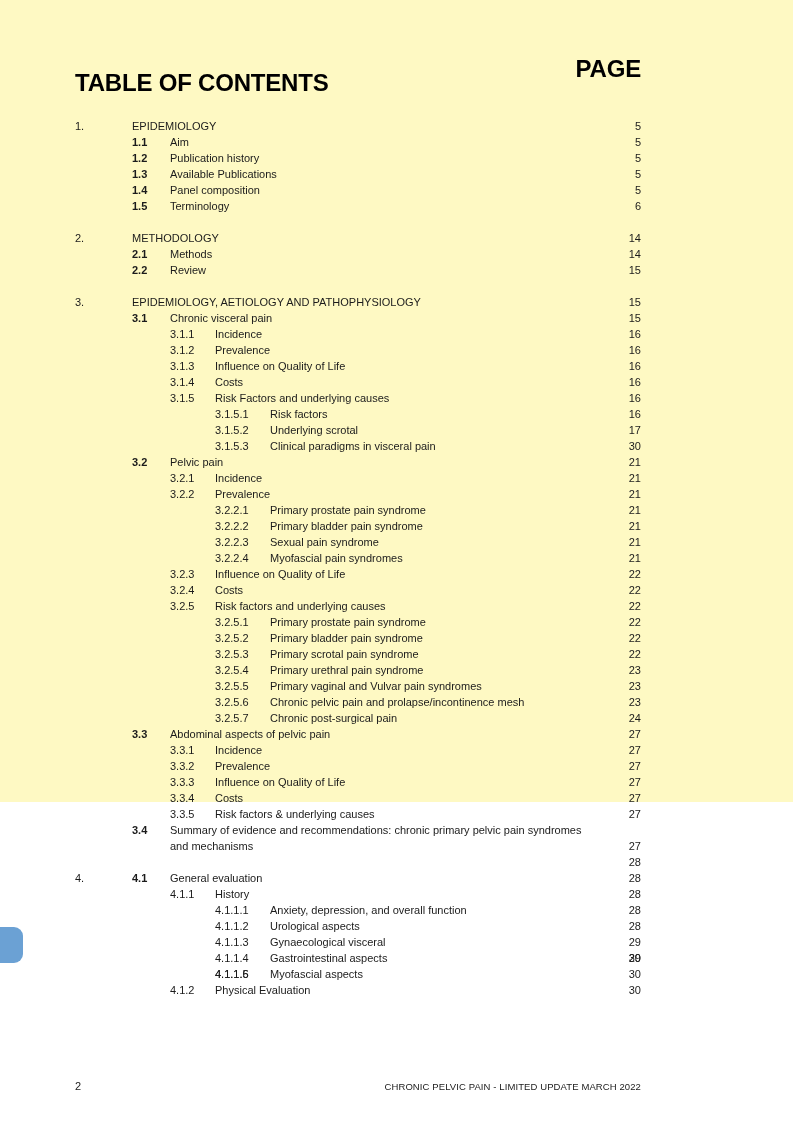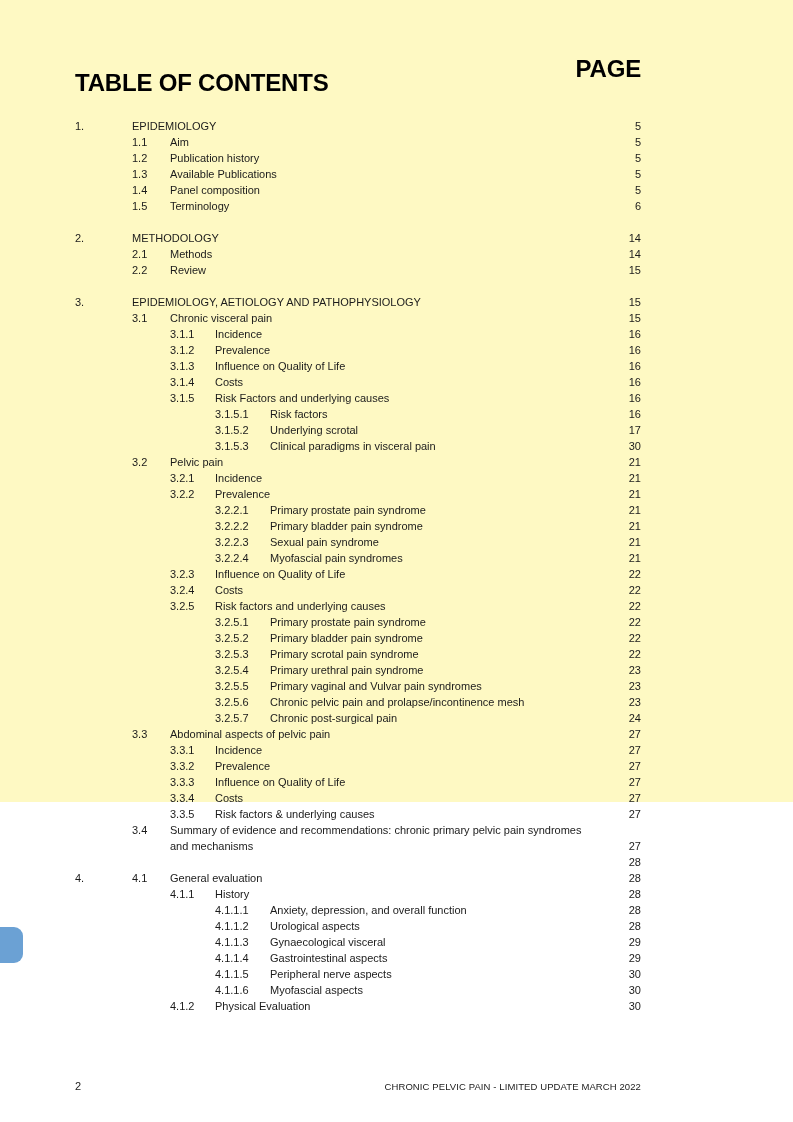--- a/index.html
+++ b/index.html
@@ -41,21 +41,21 @@
     left: 75px;
     width: 566px;
     font-size: 11px;
     line-height: 16px;
   }
   .toc-section { margin-bottom: 16px; }
   .toc-row { position: relative; }
   .toc-row .num { position: absolute; top: 0; left: 0; }
   .toc-row.l1 .num { left: 0; }
   .toc-row.l1 .title { margin-left: 57px; }
-  .toc-row.l2 .num { left: 57px; }
+  .toc-row.l2 .num { left: 57px; font-weight: bold; }
   .toc-row.l2 .title { margin-left: 95px; }
   .toc-row.l3 .num { left: 95px; }
   .toc-row.l3 .title { margin-left: 140px; }
   .toc-row.l4 .num { left: 140px; }
   .toc-row.l4 .title { margin-left: 195px; }
   .toc-row .title {
     display: block;
     white-space: pre-line;
     margin-right: 28px;
   }
@@ -347,21 +347,20 @@
           <span class="title">Gynaecological visceral</span>
           <span class="pg">29</span>
         </div>
         <div class="toc-row l4">
           <span class="num">4.1.1.4</span>
           <span class="title">Gastrointestinal aspects</span>
           <span class="pg">29</span>
         </div>
         <div class="toc-row l4">
           <span class="num">4.1.1.5</span>
-          <span class="title">Peripheral nerve aspects</span>
           <span class="pg">30</span>
         </div>
         <div class="toc-row l4">
           <span class="num">4.1.1.6</span>
           <span class="title">Myofascial aspects</span>
           <span class="pg">30</span>
         </div>
         <div class="toc-row l3">
           <span class="num">4.1.2</span>
           <span class="title">Physical Evaluation</span>

